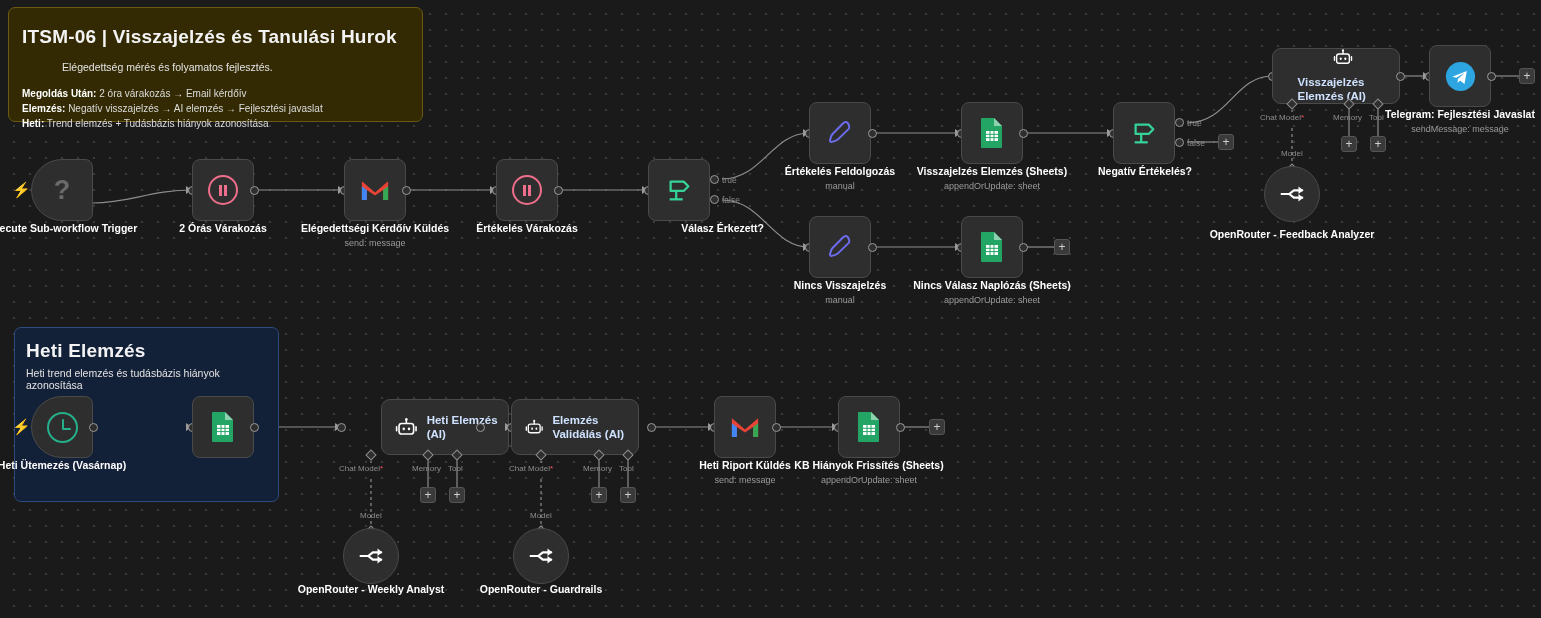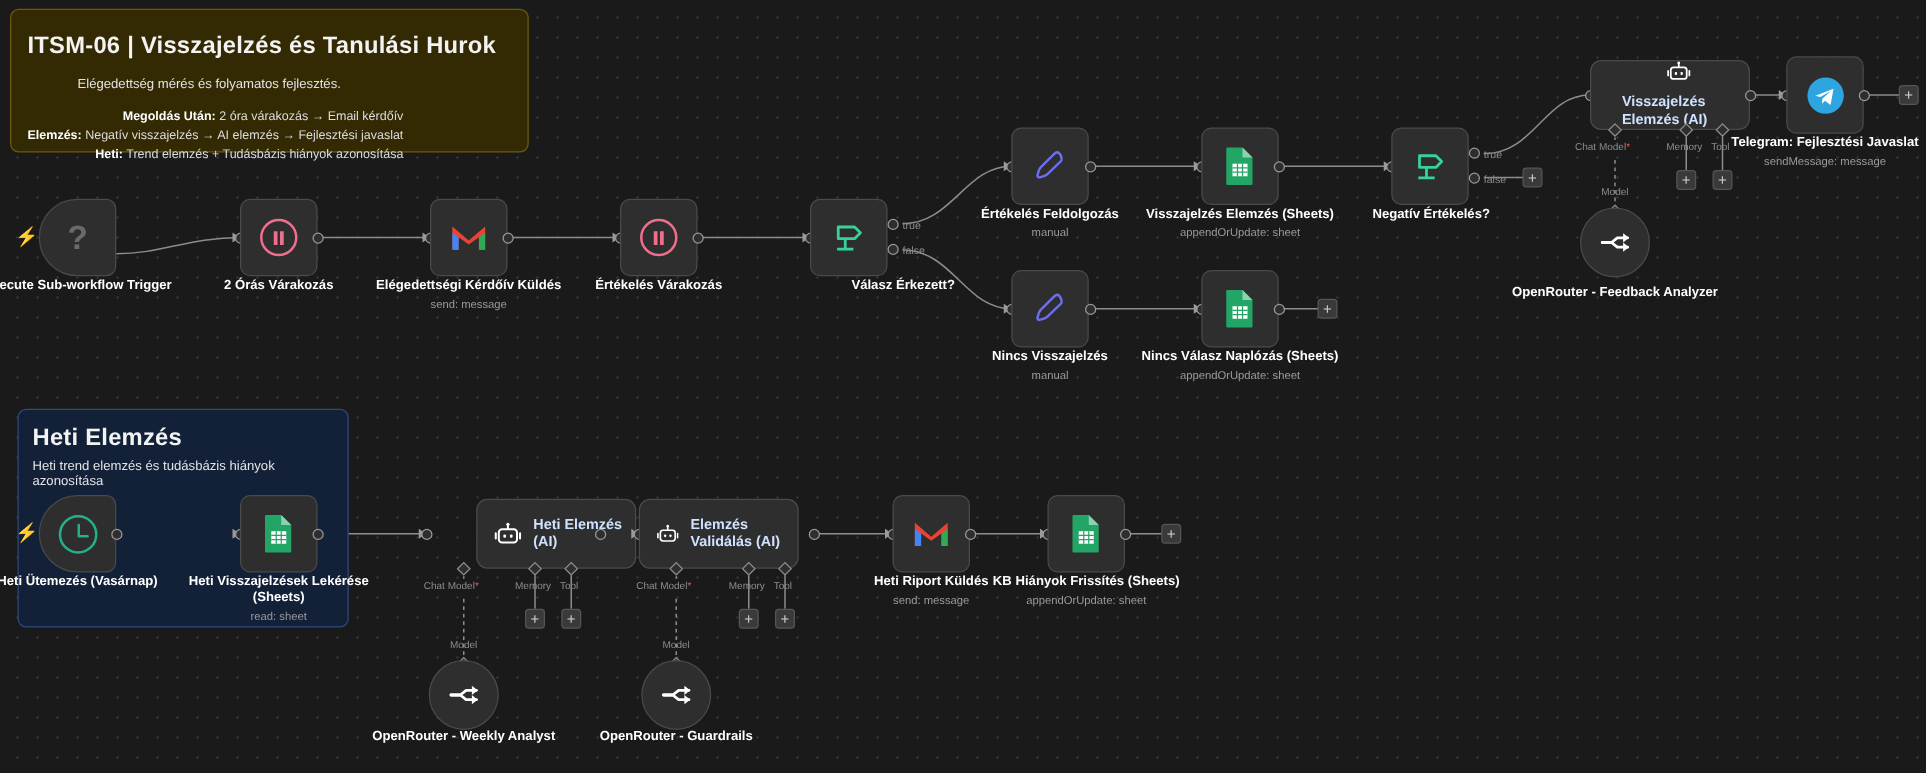--- a/index.html
+++ b/index.html
@@ -156,21 +156,21 @@
       <path d="M428,455 L428,487"></path>
       <path d="M457,455 L457,487"></path>
 
       <path d="M541,455 L541,463" stroke-dasharray="3,3"></path>
       <path d="M541,479 L541,530" stroke-dasharray="3,3"></path>
       <path d="M599,455 L599,487"></path>
       <path d="M628,455 L628,487"></path>
     </g>
   </svg>
 
-  <div class="note yellow" style="left:8px;top:7px;width:415px;height:115px;text-align:right;">
+  <div class="note yellow" style="left:8px;top:7px;width:415px;height:115px;">
     <div class="note-title" style="position:absolute;left:13px;top:18px;">ITSM-06 | Visszajelzés és Tanulási Hurok</div>
     <div class="note-sub" style="position:absolute;left:13px;top:53px;margin-left:40px;">Elégedettség mérés és folyamatos fejlesztés.</div>
     <div style="position:absolute;left:13px;top:78px;">
       <div class="note-line">
         <b>Megoldás Után:</b><span> 2 óra várakozás → Email kérdőív</span>
       </div>
       <div class="note-line">
         <b>Elemzés:</b><span> Negatív visszajelzés → AI elemzés → Fejlesztési javaslat</span>
       </div>
       <div class="note-line">
@@ -400,24 +400,20 @@
     <svg width="26" height="32" viewBox="0 0 26 32">
       <path d="M3 1h12l8 8v21a1 1 0 0 1-1 1H3a1 1 0 0 1-1-1V2a1 1 0 0 1 1-1z" fill="#23a566"></path>
       <path d="M15 1l8 8h-8z" fill="#8ed1b1"></path>
       <rect x="7" y="14" width="12" height="10" fill="#fff"></rect>
       <g stroke="#23a566" stroke-width="1">
           <path d="M7 17.3h12M7 20.6h12M11 14v10M15 14v10"></path>
         </g>
     </svg>
   </div>
   <div class="dot" style="left:250px;top:423px;"></div>
-  <div class="cap" style="left:138px;top:459px;">
-    <span>Heti Visszajelzések Lekérése (Sheets)</span>
-    <span class="sub">read: sheet</span>
-  </div>
 
   <div class="arrowin" style="left:335px;top:423px;"></div>
   <div class="dot" style="left:337px;top:423px;"></div>
   <div class="node agent" style="left:341px;top:399px;margin-left:40px;">
     <svg width="26" height="23" viewBox="0 0 28 24">
       <rect x="5" y="7" width="18" height="13" rx="3.2" fill="none" stroke="#fff" stroke-width="2"></rect>
       <path d="M14 2v5" stroke="#fff" stroke-width="2"></path>
       <circle cx="14" cy="2" r="1.6" fill="#fff"></circle>
       <rect x="9.5" y="12" width="2.6" height="3.4" rx="1" fill="#fff"></rect>
       <rect x="16" y="12" width="2.6" height="3.4" rx="1" fill="#fff"></rect>

